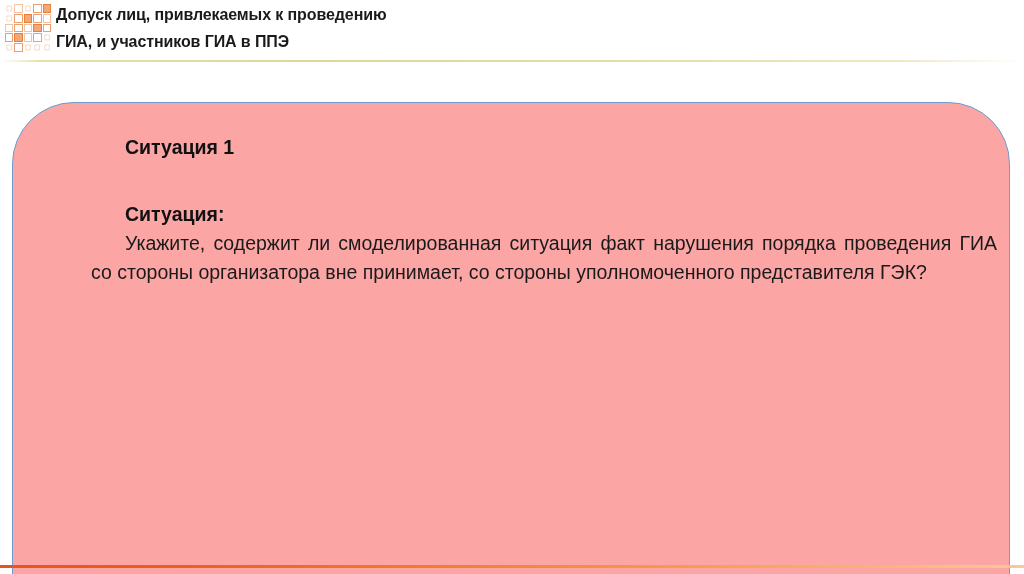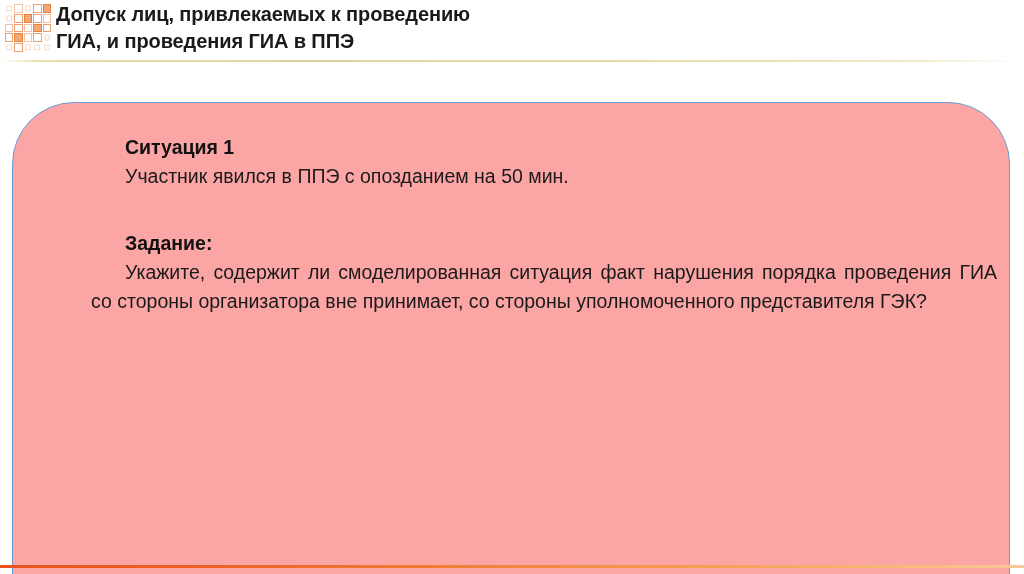--- a/index.html
+++ b/index.html
@@ -47,21 +47,21 @@
   .logo-cell.small {
     border-width: 1.2px;
     transform: scale(0.62);
   }
 
   .header-title {
     position: absolute;
     left: 56px;
     top: 1px;
     width: 940px;
-    font-size: 20px;
+    font-size: 16px;
     font-weight: bold;
     line-height: 27px;
     color: #1a1a1a;
     letter-spacing: -0.1px;
   }
   .header-title .line { display: block; white-space: pre; }
 
   .header-rule {
     position: absolute;
     left: 0;
@@ -166,36 +166,35 @@
 
     <div class="logo-cell small dim"></div>
     <div class="logo-cell mid"></div>
     <div class="logo-cell small dim"></div>
     <div class="logo-cell small dim"></div>
     <div class="logo-cell small dim"></div>
   </div>
 
   <div class="header-title">
     <span class="line">Допуск лиц, привлекаемых к проведению</span>
-    <span class="line">ГИА, и проведения ГИА в ППЭ</span>
+    <span class="line">ГИА, и участников ГИА в ППЭ</span>
   </div>
 
   <div class="header-rule"></div>
 </div>
 
 <div class="card">
   <div class="card-body">
 
     <div class="subhead">Ситуация 1</div>
 
-    <p class="para"><span class="indent"></span><span>Участник явился в ППЭ с опозданием на 50 мин.</span></p>
 
 
     <div class="block-gap"></div>
 
-    <div class="subhead">Задание:</div>
+    <div class="subhead">Ситуация:</div>
 
     <p class="para"><span class="indent"></span><span>Укажите, содержит ли смоделированная ситуация факт нарушения порядка проведения ГИА со стороны организатора вне принимает, со стороны уполномоченного представителя ГЭК?</span></p>
 
   </div>
 </div>
 
 <div class="footer-bar"></div>
 
 </body></html>

